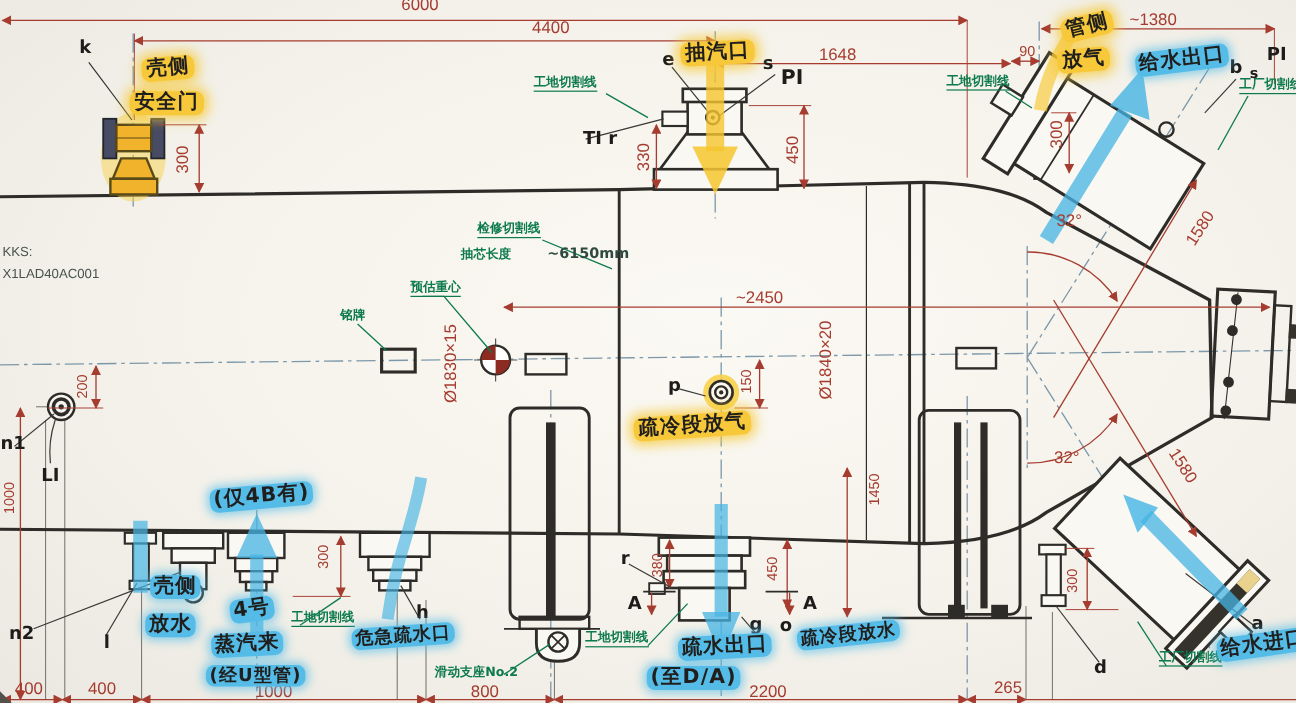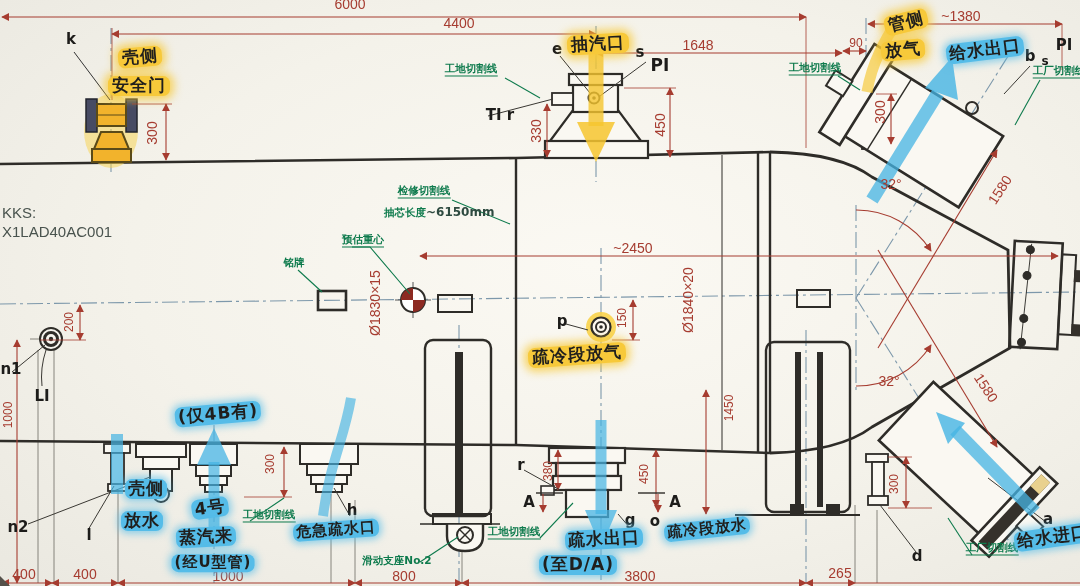--- a/index.html
+++ b/index.html
@@ -9,22 +9,22 @@
   #linework{position:absolute;left:0;top:0;}
   .lbl{position:absolute;white-space:nowrap;line-height:1.05;}
   .dim{color:#a63c30;font-size:14px;font-family:"Liberation Sans",sans-serif;}
   .dim.sm{font-size:12px;}
   .port{color:#1d1c1a;font-weight:bold;font-size:15px;font-family:"DejaVu Sans",sans-serif;}
   .green{color:#0d7a4c;font-weight:bold;font-size:10.5px;font-family:"DejaVu Sans",sans-serif;}
   .green.ul{border-bottom:1.5px solid #0d7a4c;padding-bottom:1px;}
   .hand{color:#201f1d;font-weight:bold;font-size:17px;letter-spacing:1px;font-family:"DejaVu Sans",sans-serif;}
   .hl-y{background:#f7c93a;border-radius:7px;padding:1px 4px;box-shadow:0 0 9px 4px rgba(247,201,58,.75);}
   .hl-b{background:#55bce8;border-radius:7px;padding:1px 3px;box-shadow:0 0 7px 3px rgba(85,188,232,.6);}
-  .kks{color:#49534e;font-size:15px;font-family:"Liberation Sans",sans-serif;}
-  .dark{color:#2e4a40;}
+  .kks{color:#49534e;font-size:11px;font-family:"Liberation Sans",sans-serif;}
+  .dark{color:#2e4a40;margin-left:30px;}
 </style>
 </head>
 <body>
 
 <div id="canvas">
 
 <svg id="linework" width="1080" height="586" viewBox="0 0 1080 586">
   <defs>
     <marker id="ar" viewBox="0 0 10 10" refX="9" refY="5" markerWidth="7.5" markerHeight="7.5" orient="auto-start-reverse">
       <path d="M0,0 L10,5 L0,10 z" fill="#a63c30"></path>
@@ -327,21 +327,21 @@
 <div class="lbl dim sm" style="left:8px;top:415px;transform:translate(-50%,-50%) rotate(-90deg)">1000</div>
 <div class="lbl dim sm" style="left:729px;top:408px;transform:translate(-50%,-50%) rotate(-90deg)">1450</div>
 <div class="lbl dim sm" style="left:548px;top:471px;transform:translate(-50%,-50%) rotate(-90deg)">380</div>
 <div class="lbl dim sm" style="left:644px;top:474px;transform:translate(-50%,-50%) rotate(-90deg)">450</div>
 <div class="lbl dim sm" style="left:270px;top:464px;transform:translate(-50%,-50%) rotate(-90deg)">300</div>
 <div class="lbl dim sm" style="left:894px;top:484px;transform:translate(-50%,-50%) rotate(-90deg)">300</div>
 <div class="lbl dim" style="left:24px;top:574px;transform:translate(-50%,-50%)">400</div>
 <div class="lbl dim" style="left:85px;top:574px;transform:translate(-50%,-50%)">400</div>
 <div class="lbl dim" style="left:228px;top:576px;transform:translate(-50%,-50%)">1000</div>
 <div class="lbl dim" style="left:404px;top:576px;transform:translate(-50%,-50%)">800</div>
-<div class="lbl dim" style="left:640px;top:576px;transform:translate(-50%,-50%)">3800</div>
+<div class="lbl dim" style="left:640px;top:576px;transform:translate(-50%,-50%)">2200</div>
 <div class="lbl dim" style="left:840px;top:573px;transform:translate(-50%,-50%)">265</div>
 
 <div class="lbl port" style="left:71px;top:40px;transform:translate(-50%,-50%)">k</div>
 <div class="lbl port" style="left:557px;top:50px;transform:translate(-50%,-50%)">e</div>
 <div class="lbl port" style="left:640px;top:53px;transform:translate(-50%,-50%)">s</div>
 <div class="lbl port" style="left:660px;top:66px;transform:translate(-50%,-50%);font-size:17px">PI</div>
 <div class="lbl port" style="left:500px;top:116px;transform:translate(-50%,-50%)">TI r</div>
 <div class="lbl port" style="left:1030px;top:57px;transform:translate(-50%,-50%)">b</div>
 <div class="lbl port" style="left:1045px;top:61px;transform:translate(-50%,-50%);font-size:12px">s</div>
 <div class="lbl port" style="left:1064px;top:46px;transform:translate(-50%,-50%)">PI</div>

